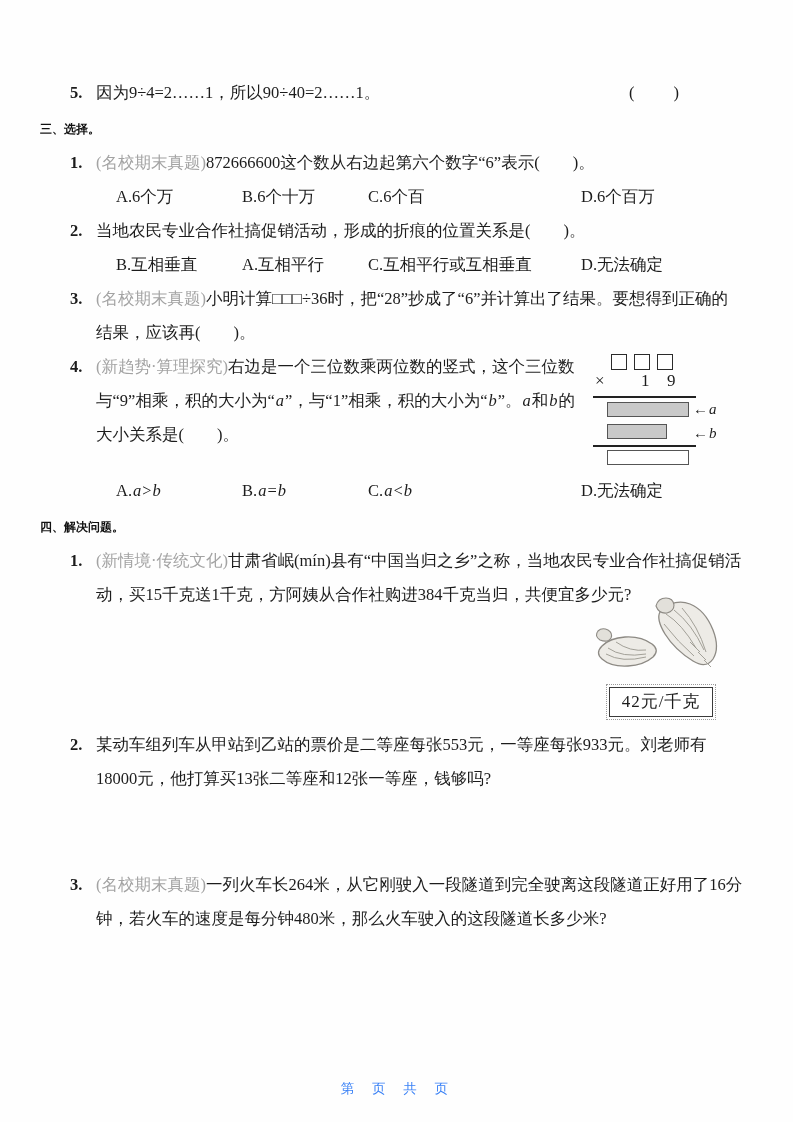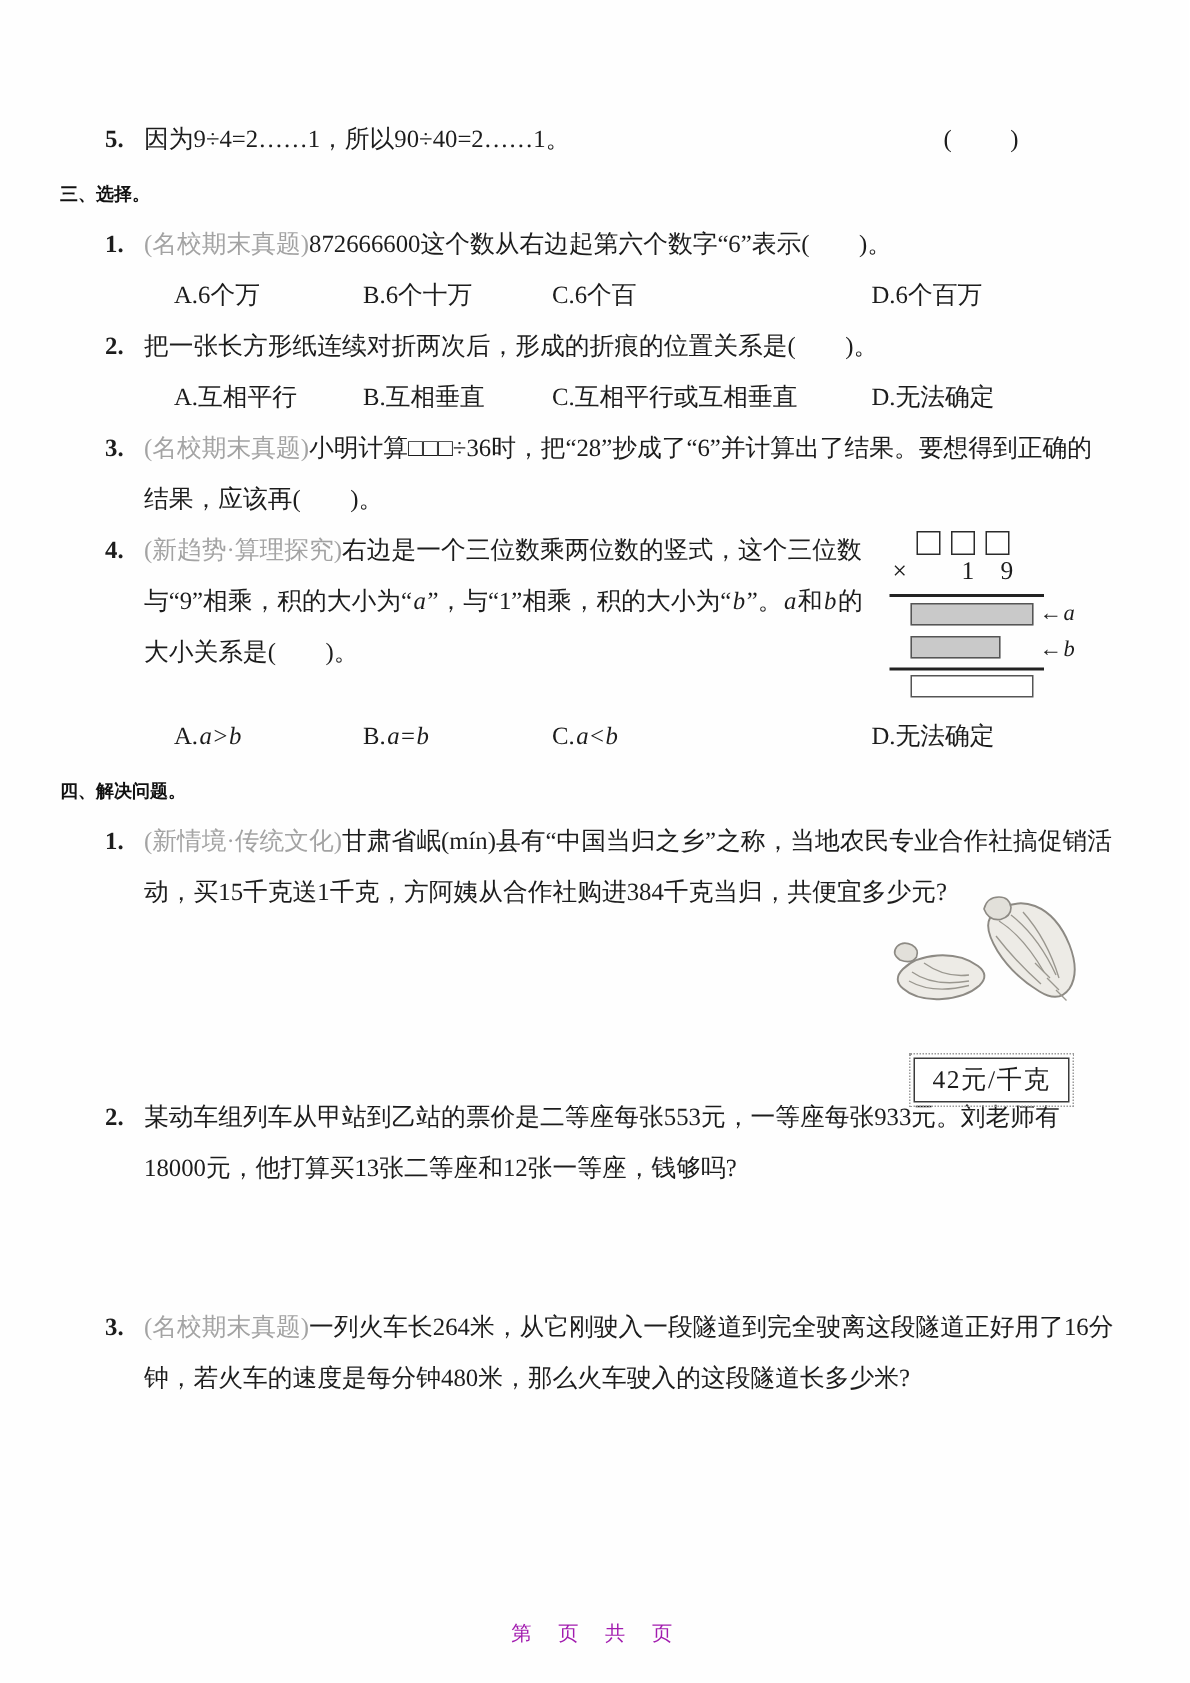--- a/index.html
+++ b/index.html
@@ -63,31 +63,31 @@
   .md-arrow{position:absolute;left:100px;font-size:15px;line-height:16px;white-space:nowrap;}
   .ar-a{top:47px;}
   .ar-b{top:71px;}
   
   .solve-q1 .qbody{position:relative;min-height:172px;}
   .danggui{
     position:absolute;right:2px;top:46px;width:160px;
     text-align:center;line-height:normal;
   }
   .price-box{
-    display:inline-block;margin-top:18px;
+    display:inline-block;margin-top:0;
     border:1.2px solid #3a3a3a;outline:1px dotted #9a9a9a;outline-offset:2px;
     background:#fff;padding:1px 12px;
     font-size:17px;letter-spacing:1px;line-height:26px;
   }
   .q-mb-small{margin-bottom:12px;}
   .q-mb-work{margin-bottom:72px;}
   
   .footer{
     position:absolute;left:0;right:0;bottom:24px;
-    text-align:center;font-size:13.5px;color:#a21caf;
+    text-align:center;font-size:13.5px;color:#3b82f6;
     letter-spacing:4px;word-spacing:6px;
     font-family:"Liberation Sans","DejaVu Sans",sans-serif;
   }
 </style>
 </head>
 <body>
 
 <div class="page">
 
   <div class="judge">
@@ -107,24 +107,24 @@
         <span class="opt ow2">B.6个十万</span>
         <span class="opt ow3">C.6个百</span>
         <span class="opt ow4">D.6个百万</span>
       </div>
     </div>
   </div>
 
   <div class="q">
     <span class="qnum">2.</span>
     <div class="qbody">
-      <p class="qtext"><span>把一张长方形纸连续对折两次后，形成的折痕的位置关系是(　　)。</span></p>
+      <p class="qtext"><span>当地农民专业合作社搞促销活动，形成的折痕的位置关系是(　　)。</span></p>
       <div class="opts">
+        <span class="opt ow2">B.互相垂直</span>
         <span class="opt ow1">A.互相平行</span>
-        <span class="opt ow2">B.互相垂直</span>
         <span class="opt ow3">C.互相平行或互相垂直</span>
         <span class="opt ow4">D.无法确定</span>
       </div>
     </div>
   </div>
 
   <div class="q">
     <span class="qnum">3.</span>
     <div class="qbody">
       <p class="qtext"><span class="tag">(名校期末真题)</span><span>小明计算□□□÷36时，把“28”抄成了“6”并计算出了结果。要想得到正确的结果，应该再(　　)。</span></p>

